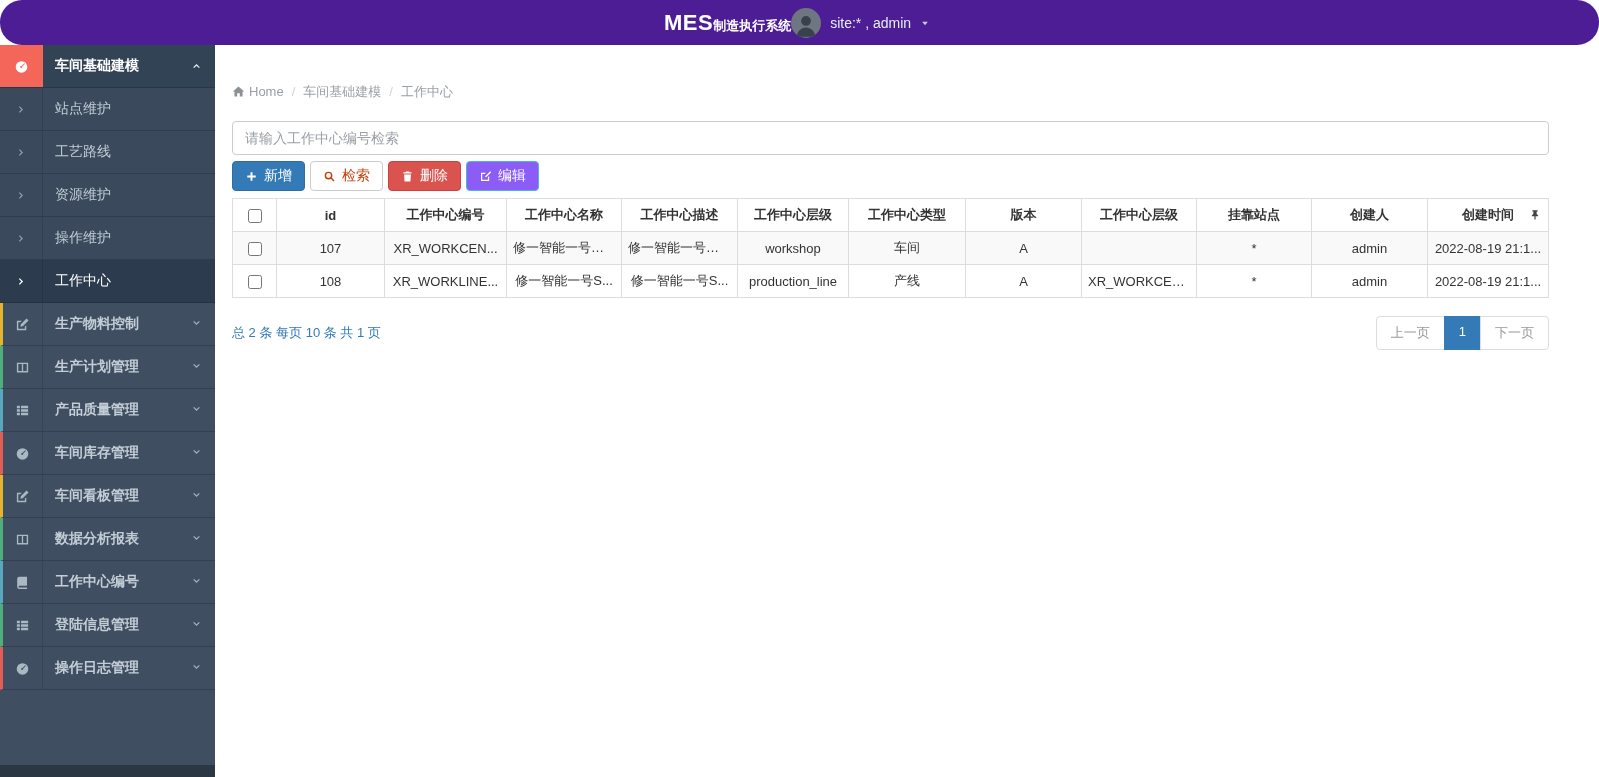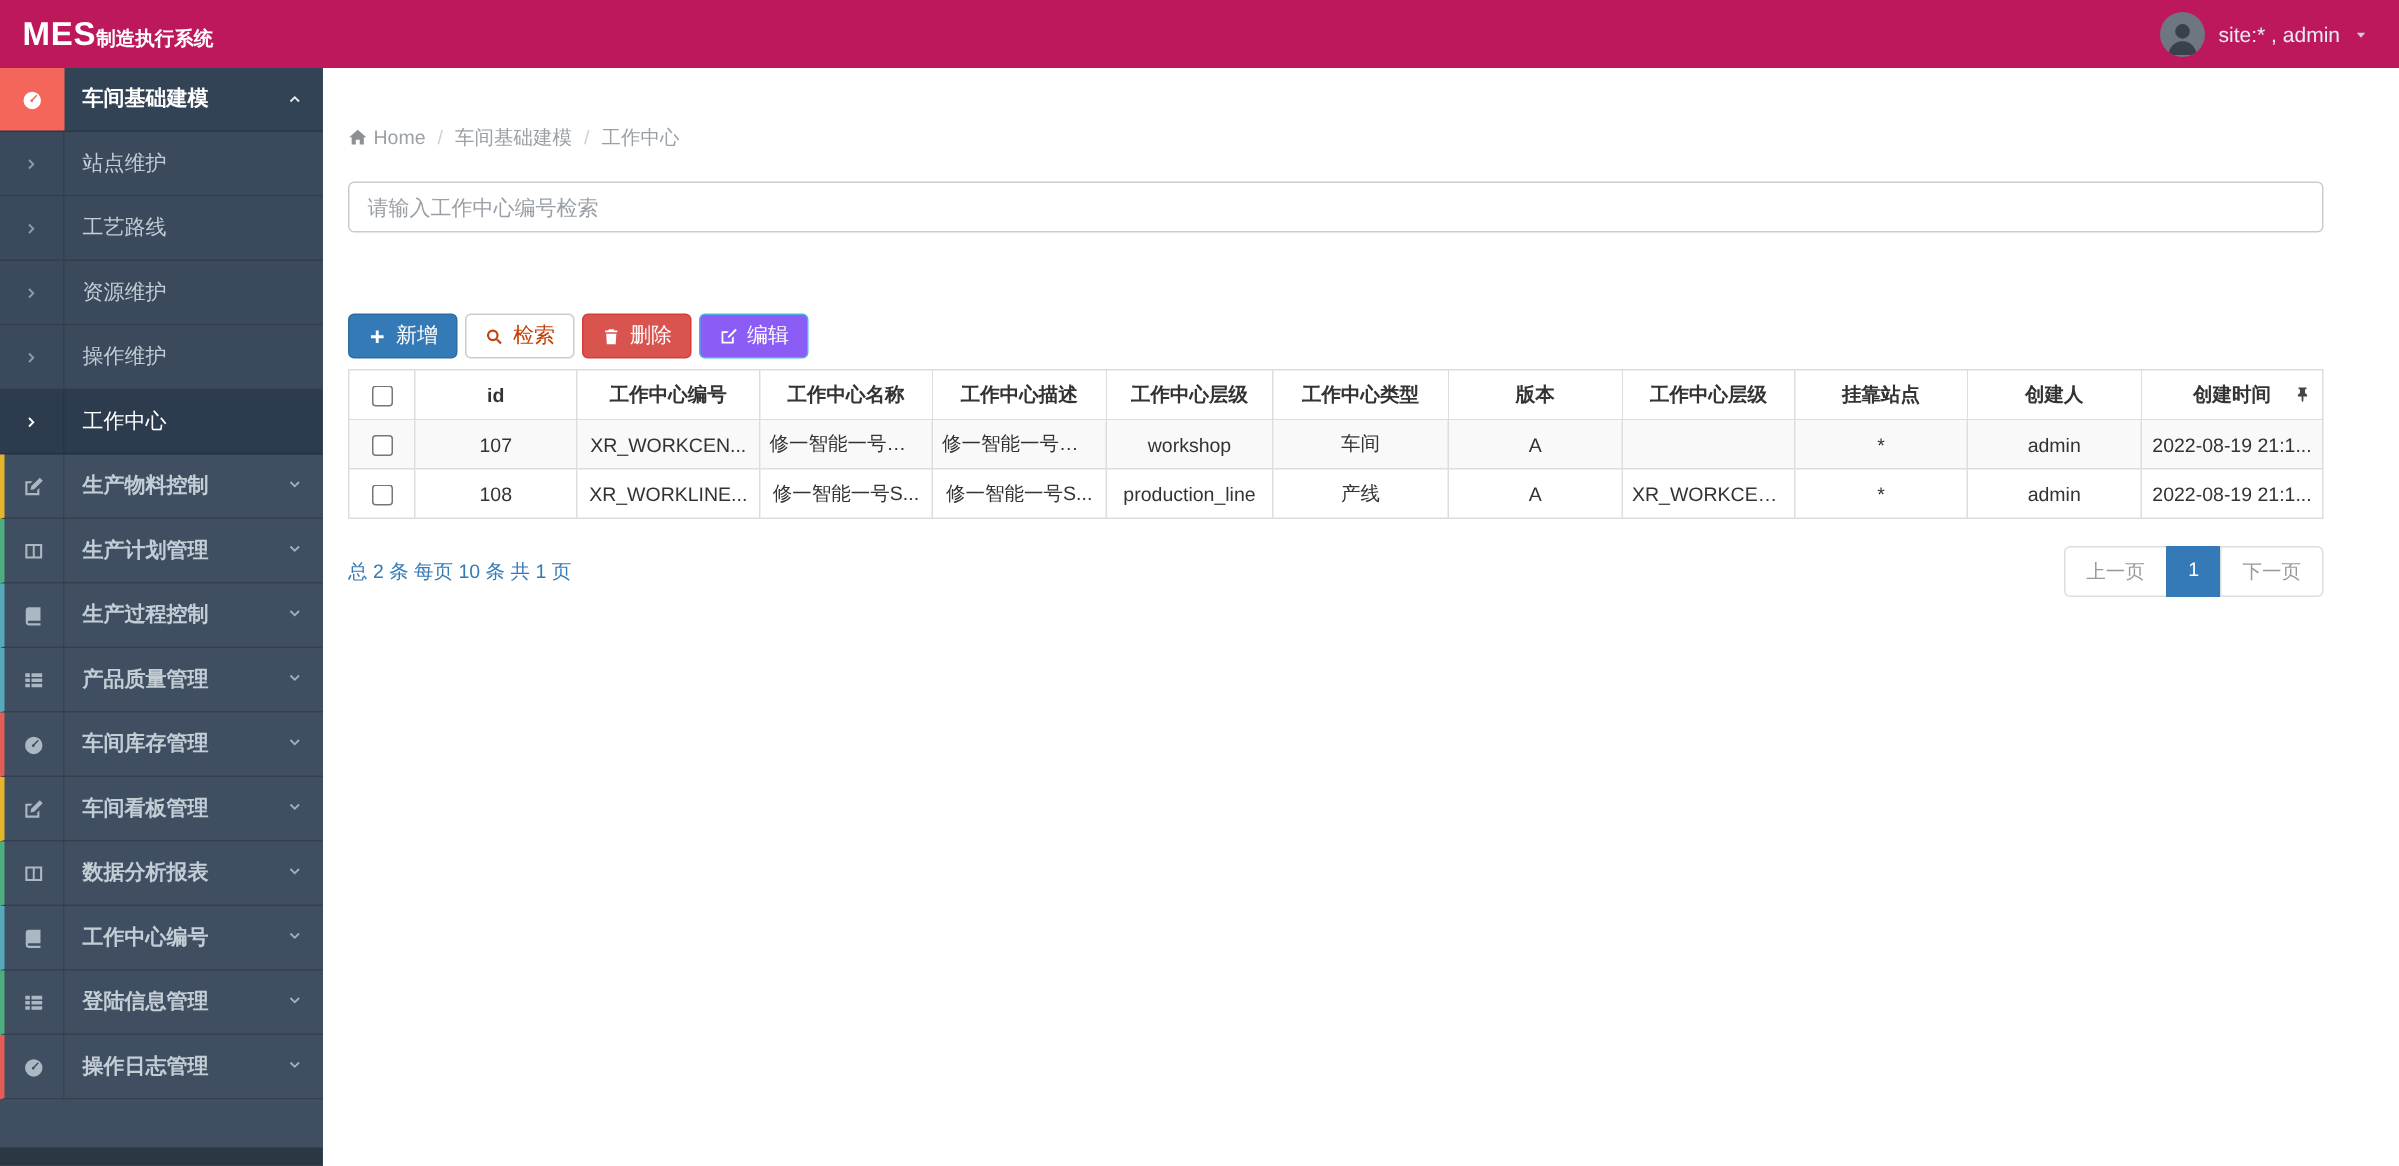--- a/index.html
+++ b/index.html
@@ -1,22 +1,22 @@
 <!DOCTYPE html>
 <html><head>
 <meta charset="utf-8">
 <style>
   * { box-sizing: border-box; }
   html,body { margin:0; padding:0; width:1599px; height:777px; overflow:hidden;
     font-family:"Liberation Sans","DejaVu Sans",sans-serif; background:#fff; color:#333; }
   .ic { display:inline-flex; align-items:center; justify-content:center; line-height:0; }
 
   
-  .topbar { position:fixed; top:0; left:0; width:1599px; height:45px; background:#be185d;
-    display:flex; justify-content:space-between; align-items:center; z-index:30; }
+  .topbar { position:fixed; top:0; left:0; width:1599px; height:45px; background:#4c1d95;
+    display:flex; justify-content:center; align-items:center; z-index:30;border-radius:22px; }
   .logo { padding-left:15px; color:#fff; cursor:pointer; display:flex; align-items:baseline; }
   .logo b { font-size:22px; font-weight:700; letter-spacing:.5px; }
   .logo span { font-size:13px; font-weight:700; }
   .user-menu { display:flex; align-items:center; gap:9px; padding-right:20px; color:#e8edf2;
     font-size:14px; cursor:pointer; height:100%; }
   .avatar { width:30px; height:30px; border-radius:50%; background:#6e7681; overflow:hidden;
     display:flex; align-items:flex-end; justify-content:center; color:#39414c; }
   .caret { color:#c7cfd8; }
 
   
@@ -48,21 +48,21 @@
   .bc-home { display:inline-flex; align-items:center; gap:4px; color:#9aa0a6; cursor:pointer; }
   .bc-home .ic { color:#8d9194; }
   .sep { color:#cfd2d6; }
   .page { padding:0 50px 0 17px; }
   .search { display:block; width:100%; height:34px; margin-top:16px; border:1px solid #ccc;
     border-radius:4px; padding:6px 12px; font-size:14px; color:#555; outline:none; }
   .search::placeholder { color:#9aa0a6; }
 
   .btn-row { margin-top:6px; display:flex; gap:5px; }
   .btn { height:30px; padding:0 12px; display:inline-flex; align-items:center; gap:6px;
-    font-size:14px; border-radius:4px; border:1px solid transparent; background:#fff; cursor:pointer;margin-top:48px; }
+    font-size:14px; border-radius:4px; border:1px solid transparent; background:#fff; cursor:pointer; }
   .btn-primary { background:#337ab7; border-color:#2e6da4; color:#fff; }
   .btn-default { background:#fff; border-color:#ccc; color:#c2410c; }
   .btn-danger  { background:#d9534f; border-color:#d43f3a; color:#fff; }
   .btn-info    { background:#8b5cf6; border-color:#46b8da; color:#fff; }
 
   table.grid { margin-top:7px; width:100%; border-collapse:collapse; table-layout:fixed; }
   .grid th, .grid td { border:1px solid #ddd; font-size:13px; text-align:center; padding:7px 6px;
     white-space:nowrap; overflow:hidden; text-overflow:ellipsis; color:#333; }
   .grid th { font-weight:700; position:relative; cursor:pointer; background:#fff; }
   .grid tbody tr:nth-child(odd) { background:#f9f9f9; }
@@ -186,35 +186,20 @@
       </div>
       <div class="group" style="border-left-color:#4fae7e">
         <span class="icon-cell">
           <span class="ic">
             <svg viewBox="0 0 16 16" width="15" height="15" fill="currentColor">
               <path d="M2 2.8h12v10.4H2zm5.3 1.5H3.5v7.4h3.8zm1.4 7.4h3.8V4.3H8.7z"></path>
             </svg>
           </span>
         </span>
         <span class="label">生产计划管理</span>
-        <span class="chev"><span class="ic">
-            <svg viewBox="0 0 16 16" width="11" height="11" fill="currentColor">
-              <path d="M3.2 5.5 8 10.3l4.8-4.8-1.3-1.3L8 7.7 4.5 4.2z"></path>
-            </svg>
-          </span></span>
-      </div>
-      <div class="group" style="border-left-color:#57a7bd">
-        <span class="icon-cell">
-          <span class="ic">
-            <svg viewBox="0 0 16 16" width="15" height="15" fill="currentColor">
-              <path d="M4.6 1.9h8.2v9.6H4.8c-.6 0-1 .4-1 .9s.4.9 1 .9h8v1.6H4.7a2.4 2.4 0 0 1-2.4-2.4V4.2a2.3 2.3 0 0 1 2.3-2.3z"></path>
-            </svg>
-          </span>
-        </span>
-        <span class="label">生产过程控制</span>
         <span class="chev"><span class="ic">
             <svg viewBox="0 0 16 16" width="11" height="11" fill="currentColor">
               <path d="M3.2 5.5 8 10.3l4.8-4.8-1.3-1.3L8 7.7 4.5 4.2z"></path>
             </svg>
           </span></span>
       </div>
       <div class="group" style="border-left-color:#57a7bd">
         <span class="icon-cell">
           <span class="ic">
             <svg viewBox="0 0 16 16" width="15" height="15" fill="currentColor">

